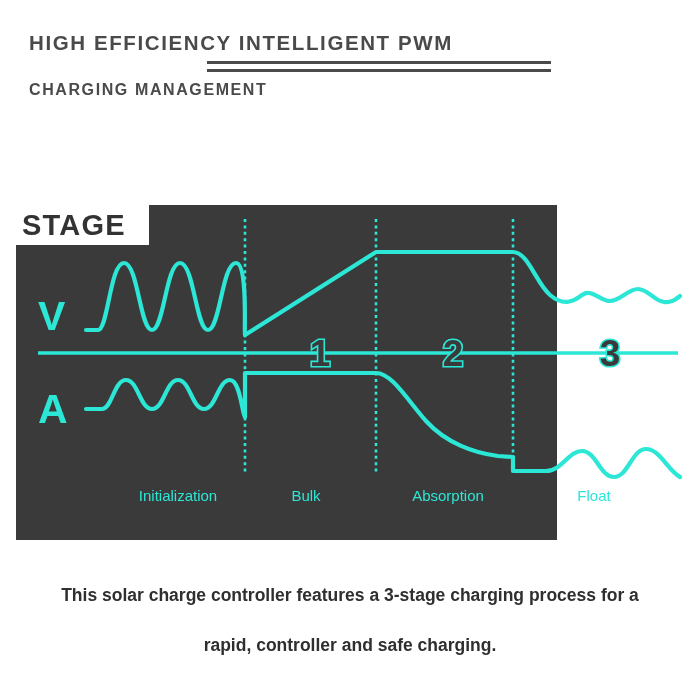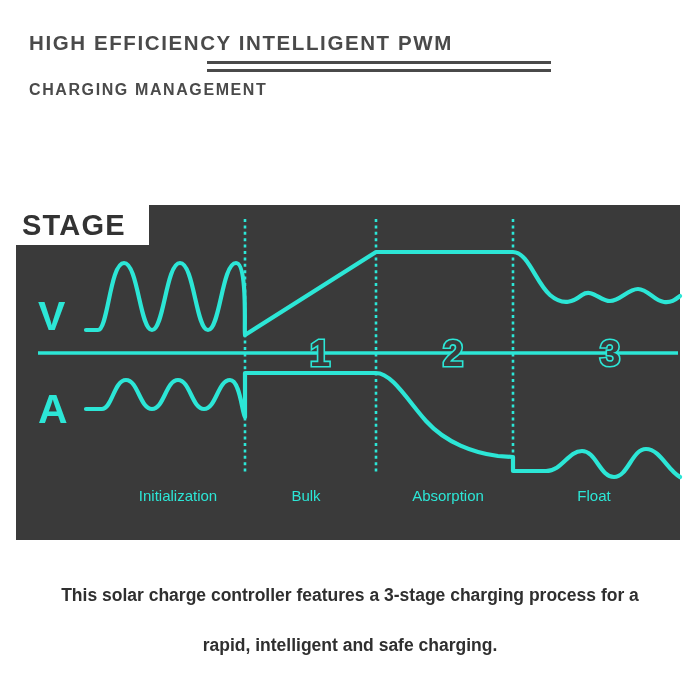--- a/index.html
+++ b/index.html
@@ -58,21 +58,21 @@
     line-height: 27px;
     margin-top: 4px;
     white-space: nowrap;
   }
 
   
   #chart-panel {
     position: absolute;
     left: 16px;
     top: 205px;
-    width: 664px;
+    width: 541px;
     height: 335px;
   }
   #panel-bg {
     position: absolute;
     left: 0;
     top: 0;
     width: 100%;
     height: 100%;
     background: #3a3a3a;
   }
@@ -198,14 +198,14 @@
 
     <text class="phase-label" x="162" y="296">Initialization</text>
     <text class="phase-label" x="290" y="296">Bulk</text>
     <text class="phase-label" x="432" y="296">Absorption</text>
     <text class="phase-label" x="578" y="296">Float</text>
   </svg>
 </div>
 
 <div id="caption">
   <div class="cap-line">This solar charge controller features a 3-stage charging process for a</div>
-  <div class="cap-line">rapid, intelligent and safe charging.</div>
+  <div class="cap-line">rapid, controller and safe charging.</div>
 </div>
 
 </body></html>

